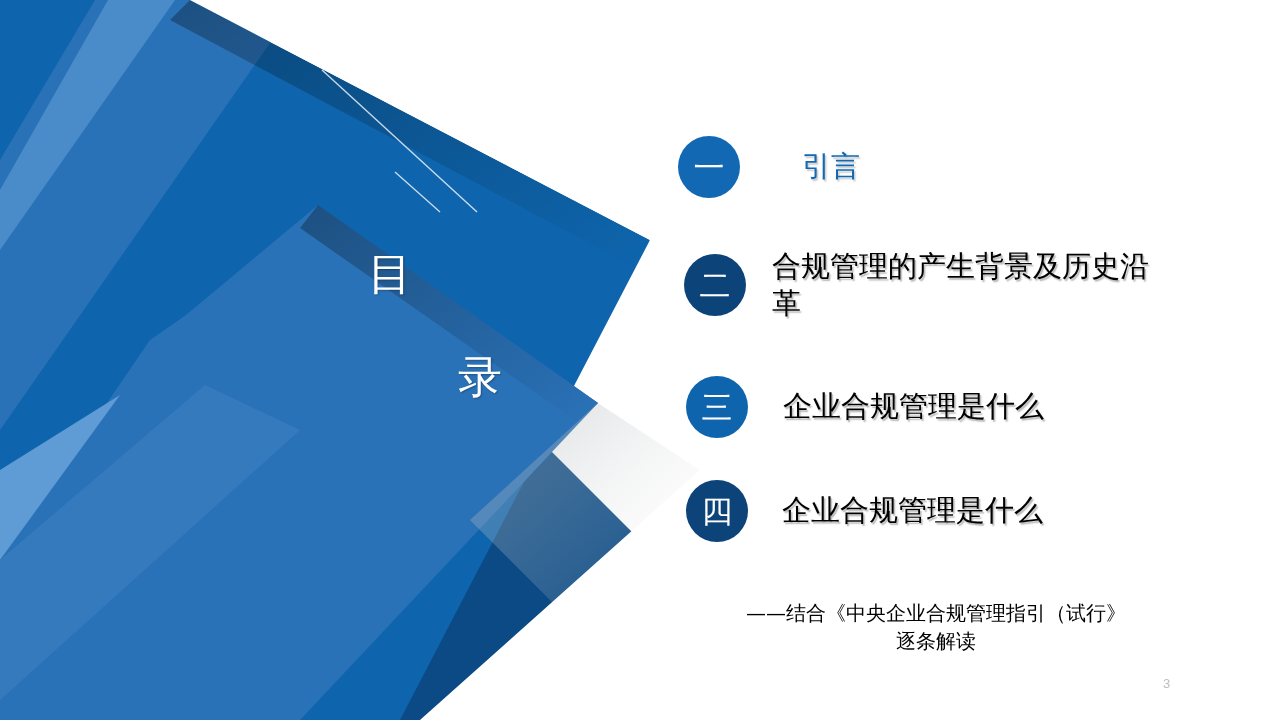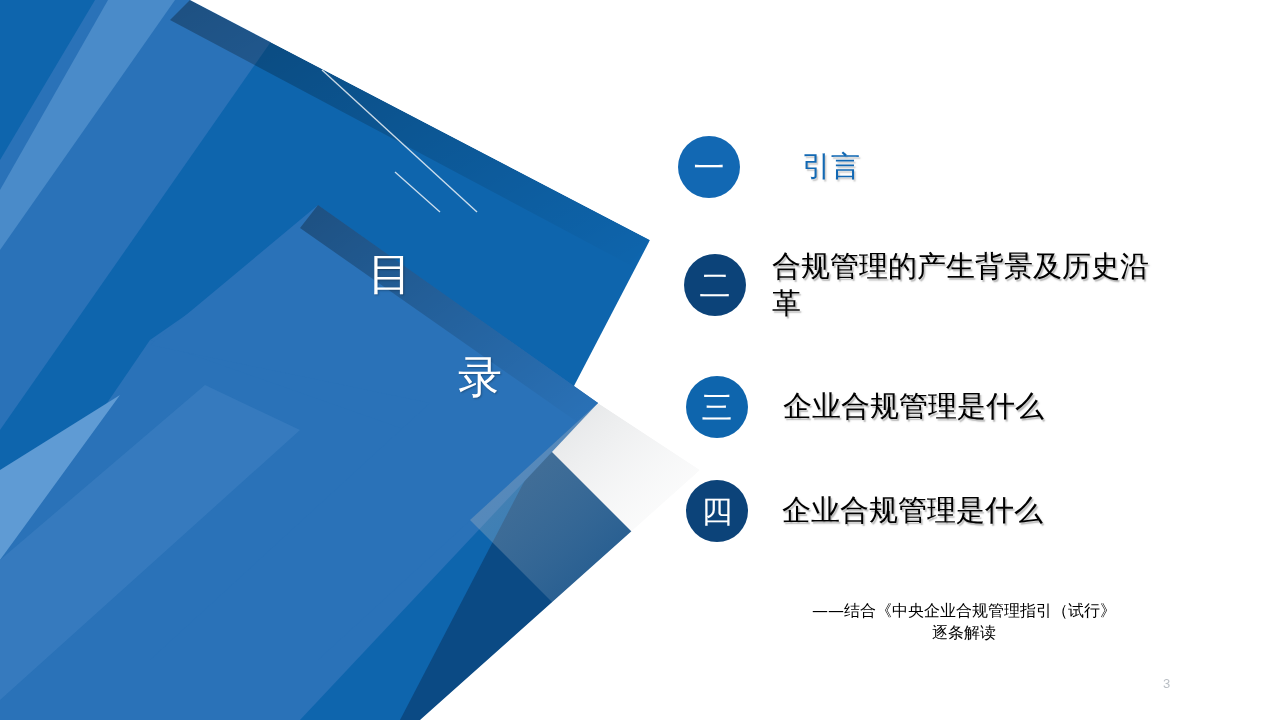--- a/index.html
+++ b/index.html
@@ -91,25 +91,25 @@
   #row-4 .bullet { margin-left: 26px; }
 
   #row-1 .agenda-label { margin-left: 62px; color: #1268b3; text-shadow: 1.5px 1.5px 1.4px rgba(150,150,150,0.5); }
   #row-2 .agenda-label { margin-left: 26px; max-width: 390px; }
   #row-3 .agenda-label { margin-left: 35px; }
   #row-4 .agenda-label { margin-left: 34px; }
 
   
   #footnote {
     position: absolute;
-    left: 684px;
+    left: 656px;
     top: 600px;
     width: 560px;
     text-align: center;
-    font-size: 16px;
+    font-size: 20px;
     line-height: 1.38;
     color: #000000;
     font-family: "DejaVu Sans", "Liberation Sans", sans-serif;
     white-space: pre-line;
   }
 
   
   #page-number {
     position: absolute;
     left: 1163px;

